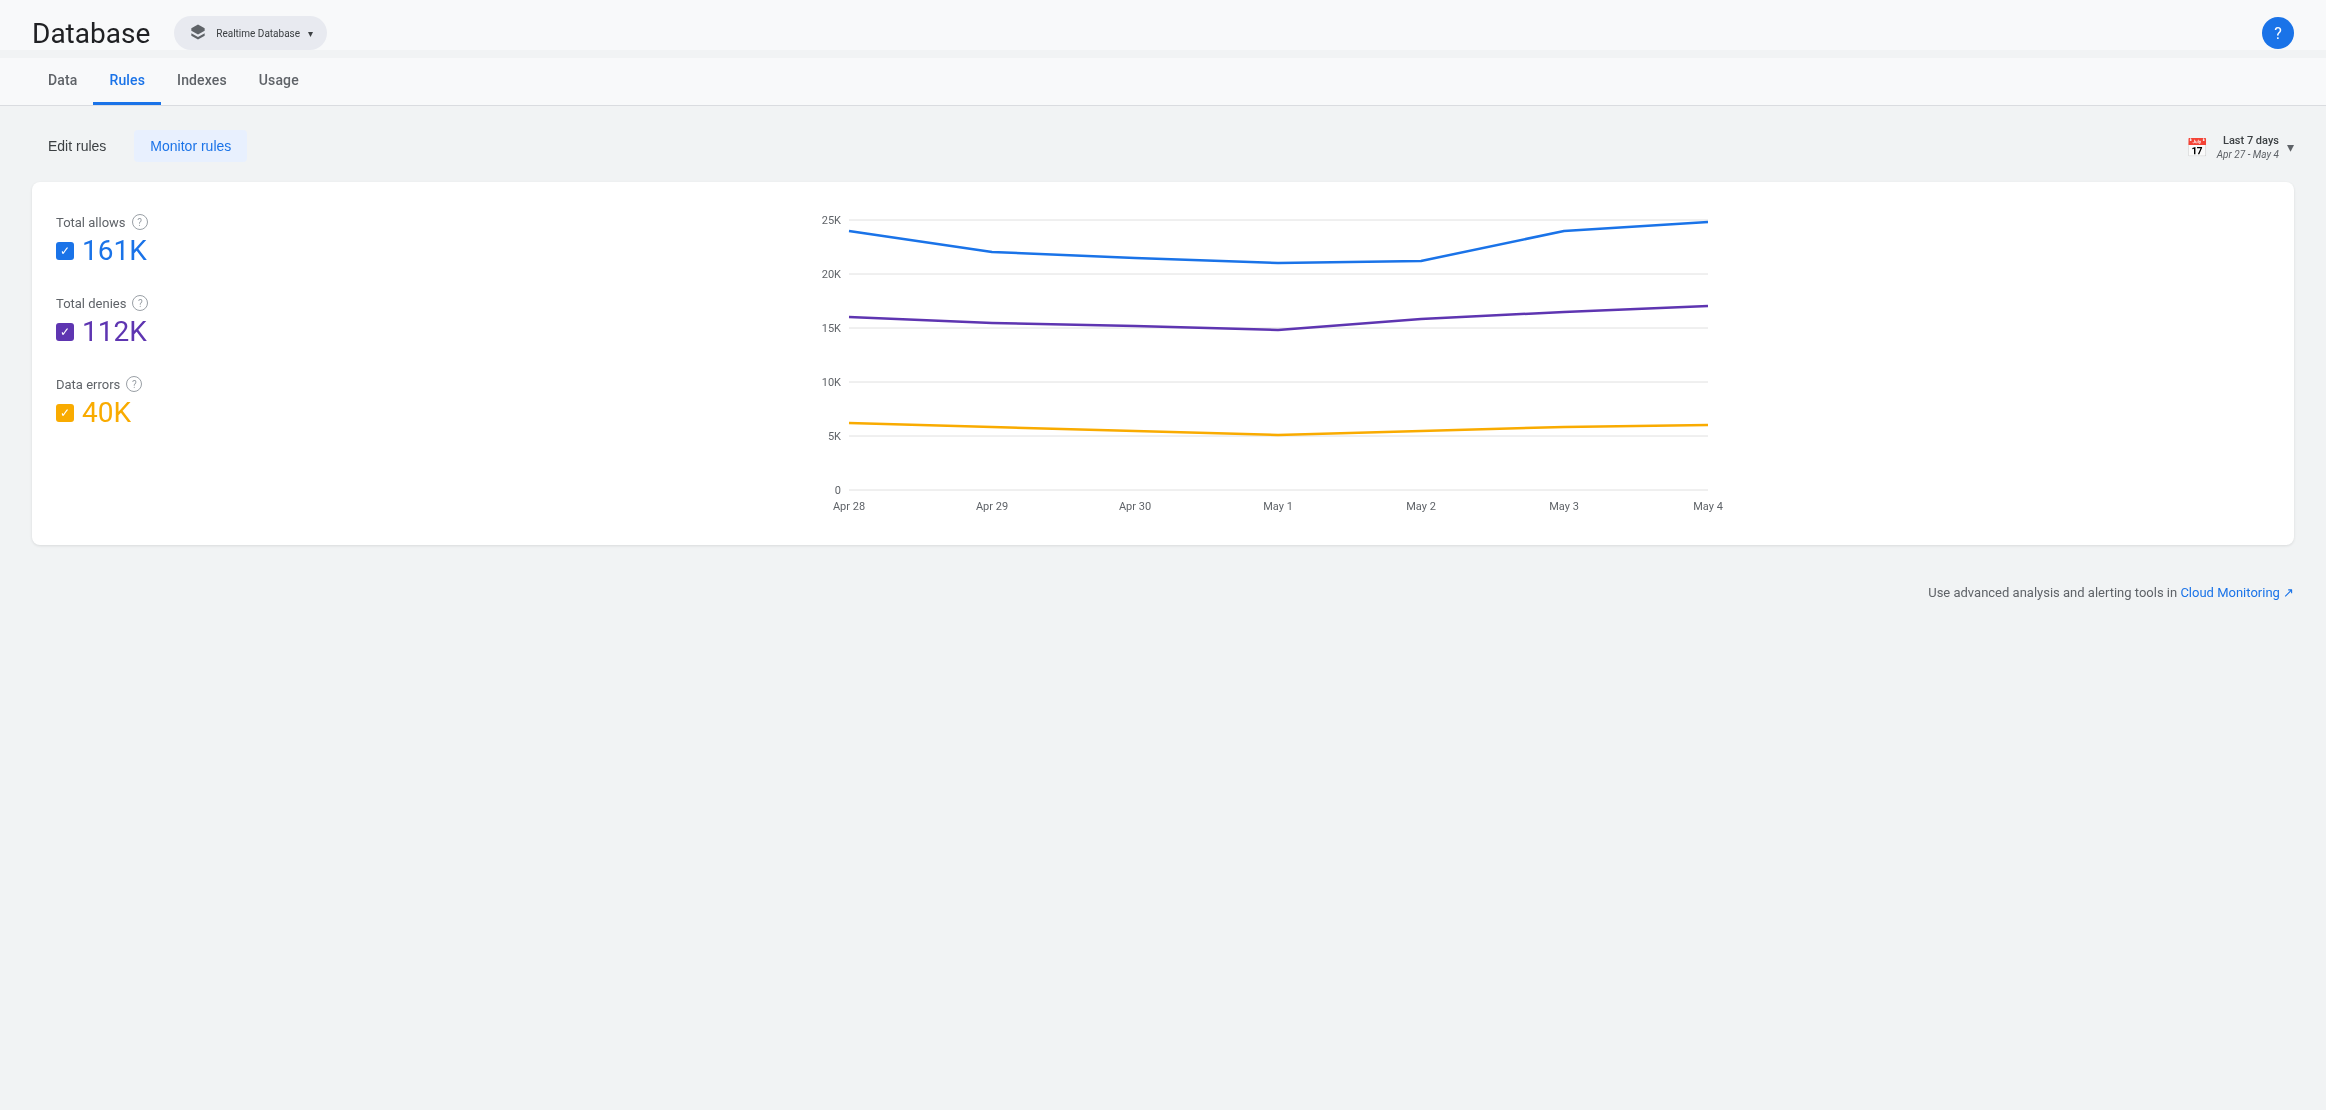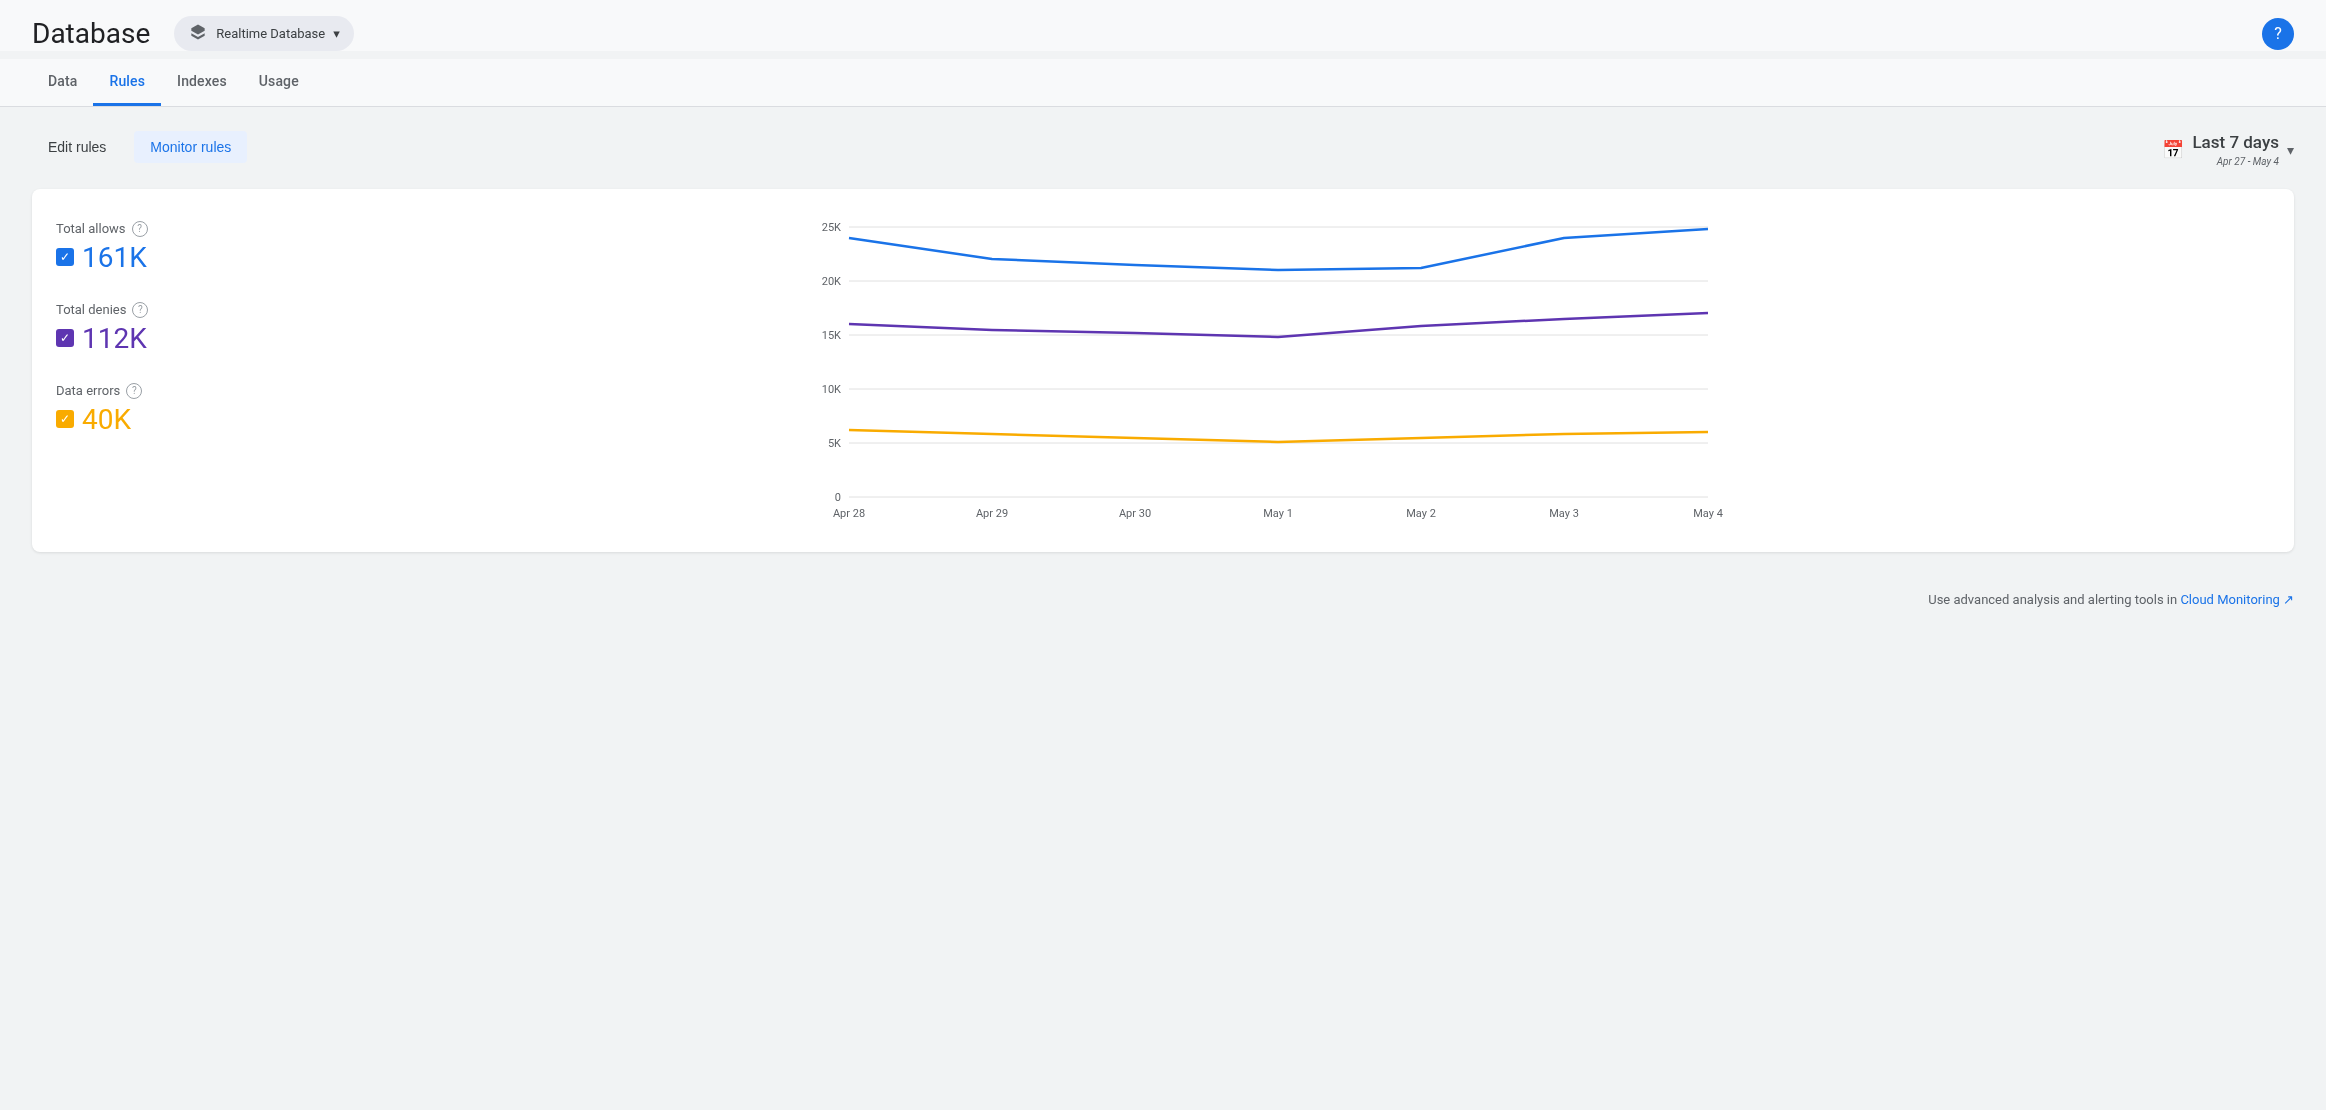--- a/index.html
+++ b/index.html
@@ -24,21 +24,21 @@
       margin-right: 8px;
     }
     .db-selector {
       display: flex;
       align-items: center;
       background: #e8eaf0;
       border-radius: 20px;
       padding: 6px 14px;
       gap: 8px;
       cursor: pointer;
-      font-size: 13px;
+      font-size: 10px;
       color: #3c4043;
     }
     .help-btn {
       margin-left: auto;
       width: 32px;
       height: 32px;
       border-radius: 50%;
       background: #1a73e8;
       color: white;
       display: flex;
@@ -67,21 +67,21 @@
     }
     .nav-tab.active {
       color: #1a73e8;
       border-bottom: 3px solid #1a73e8;
     }
     .main-content {
       padding: 24px 32px;
     }
     .toolbar {
       display: flex;
-      align-items: flex-start;
+      align-items: flex-end;
       margin-bottom: 20px;
     }
     .toolbar-left {
       display: flex;
       align-items: center;
       gap: 12px;
     }
     .edit-rules-btn {
       padding: 8px 16px;
       background: transparent;
@@ -108,21 +108,21 @@
       align-items: center;
       gap: 8px;
       color: #5f6368;
       font-size: 13px;
     }
     .date-range {
       text-align: right;
       line-height: 1.4;
     }
     .date-range-main {
-      font-size: 17px;
+      font-size: 11px;
       color: #3c4043;
       font-weight: 500;
     }
     .date-range-sub {
       font-size: 10px;
       color: #5f6368;
       font-style: italic;
     }
     .calendar-icon {
       font-size: 18px;

